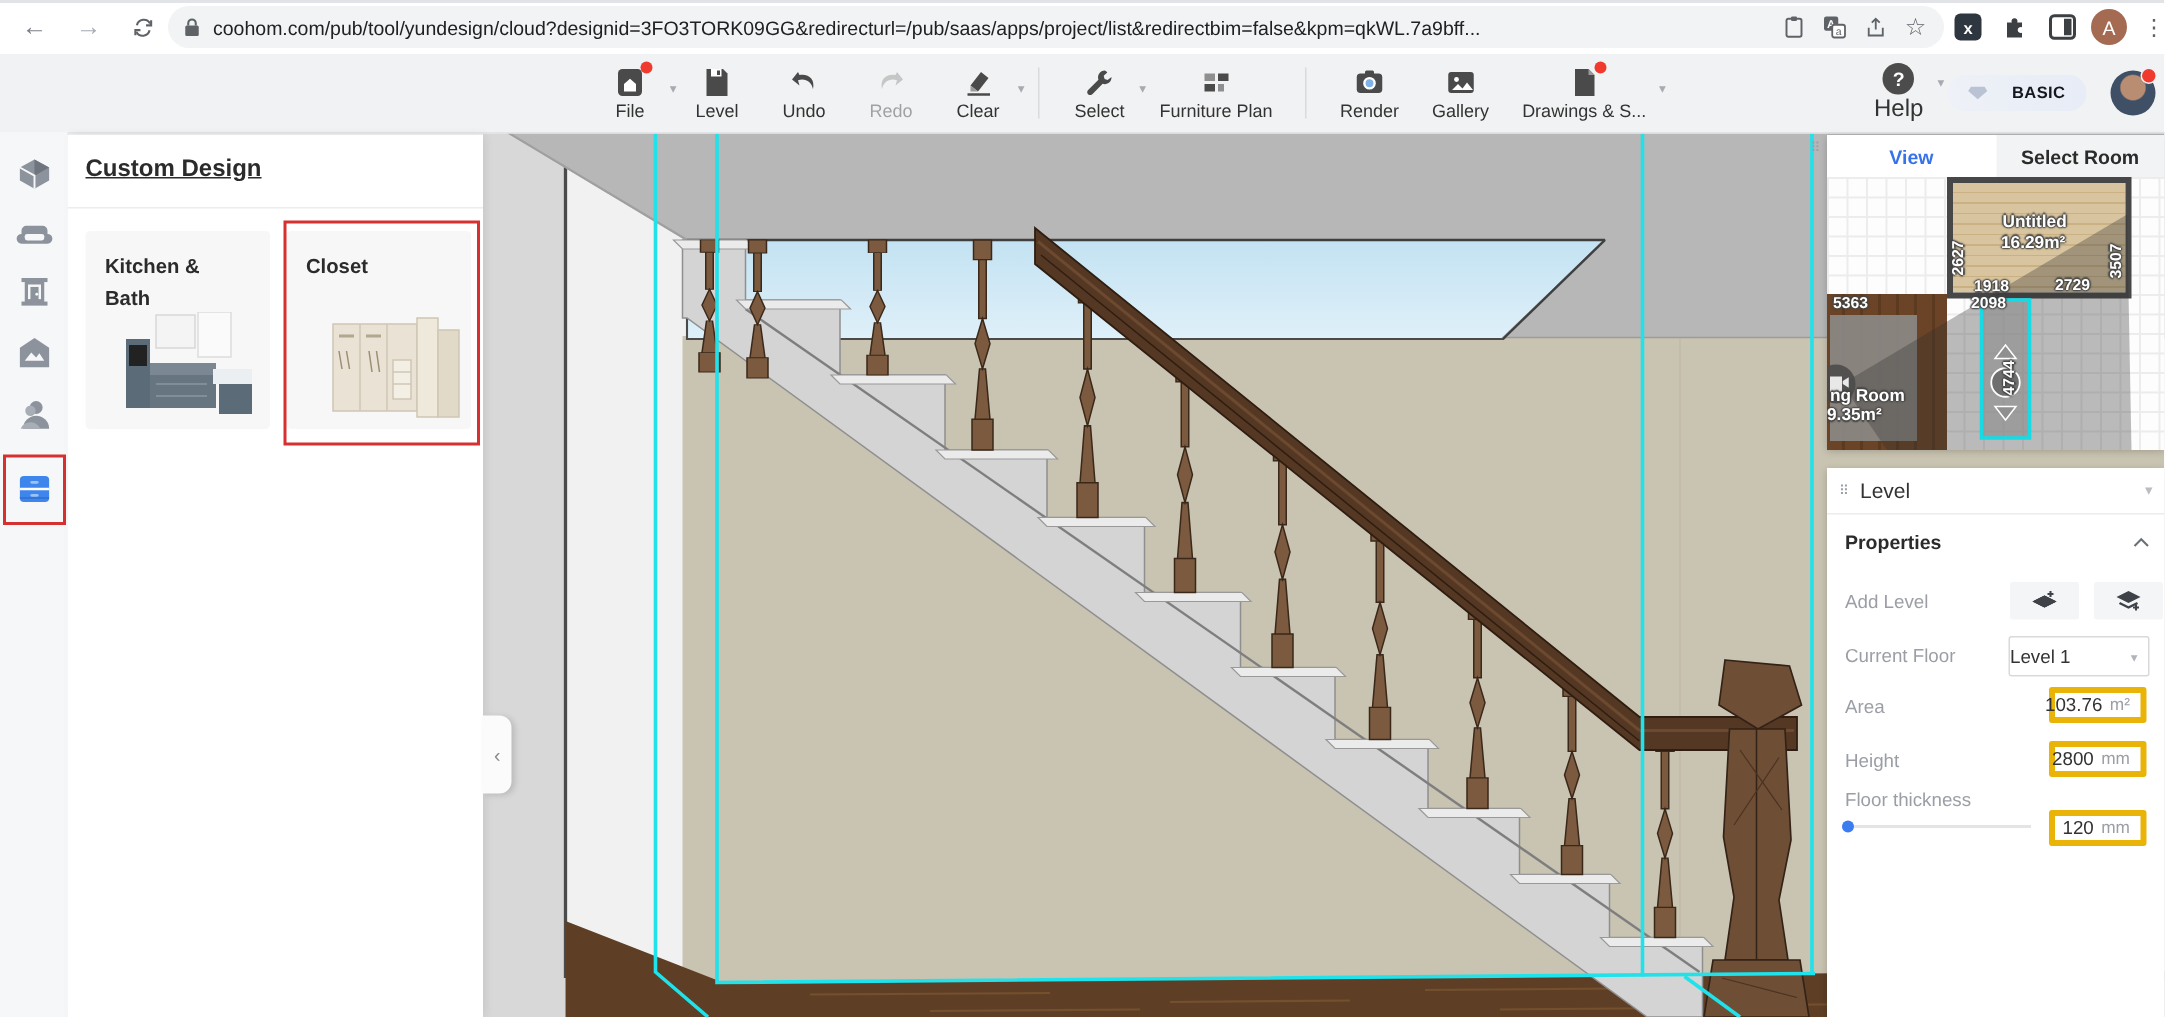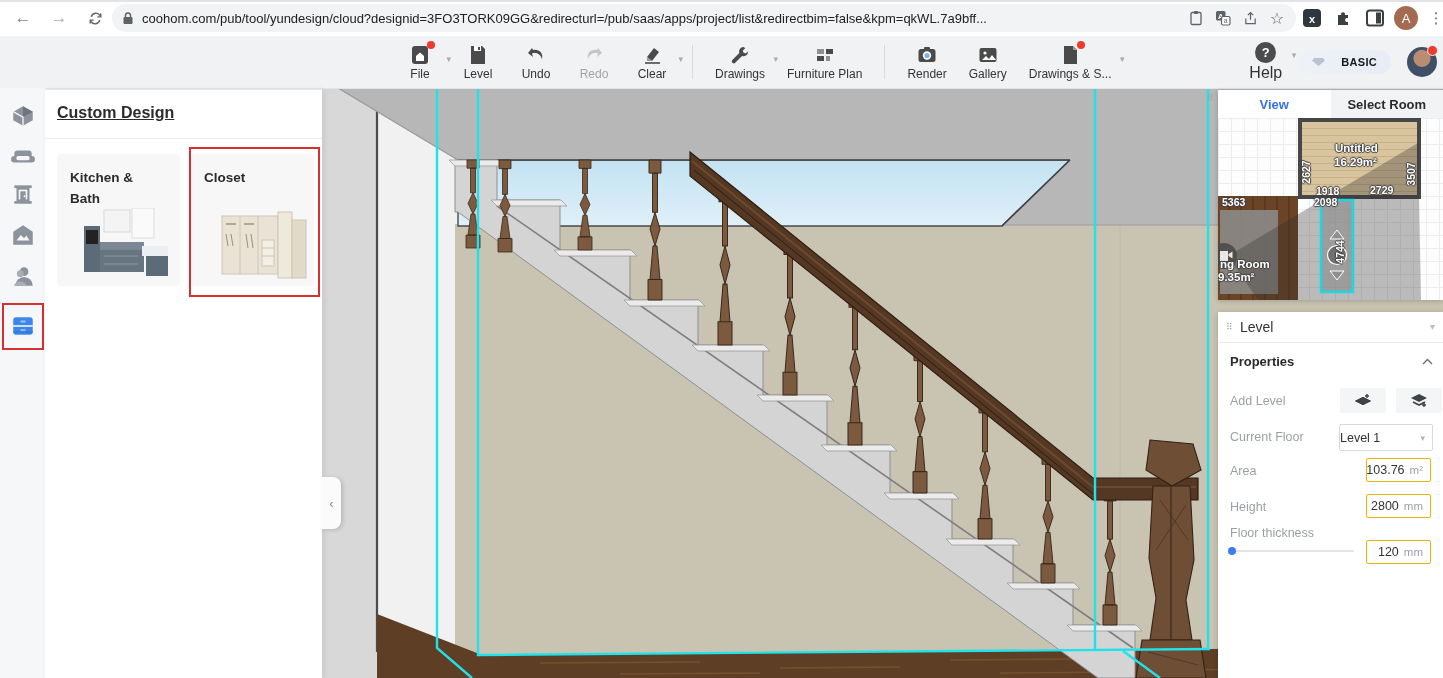--- a/index.html
+++ b/index.html
@@ -62,21 +62,21 @@
   #lhandle{width:10px;margin-left:8px;color:#9aa0a8;font-size:9px;line-height:6px;letter-spacing:1px;}
   #ltitle{font-size:14px;color:#333;margin-left:4px;}
   #lmin{position:absolute;right:8px;top:9px;color:#b9bdc2;font-size:10px;}
   #lprops{position:absolute;left:12px;top:42px;font-size:13px;font-weight:bold;color:#2b2b2b;}
   #lchev{position:absolute;right:10px;top:46px;width:11px;height:7px;}
   .lrow-label{position:absolute;left:12px;font-size:12.5px;color:#9b9fa5;}
   .lbtn{position:absolute;width:46px;height:25px;background:#f4f5f6;border-radius:2px;display:flex;align-items:center;justify-content:center;cursor:pointer;}
   .lsel{position:absolute;left:121px;width:92px;height:25px;border:1px solid #d9d9d9;border-radius:2px;background:#fff;font-size:12.5px;color:#333;display:flex;align-items:center;cursor:pointer;}
   .lsel .sv{flex:1;}
   .lsel .scar{color:#b0b4b9;font-size:9px;margin-right:7px;}
-  .linput{position:absolute;left:148px;width:65px;height:24px;border:1px solid #eab308;border-radius:2px;background:#fff;font-size:12.5px;display:flex;align-items:center;justify-content:flex-end;padding-right:7px;box-sizing:border-box;cursor:text;}
+  .linput{position:absolute;left:148px;width:65px;height:24px;border:4px solid #eab308;border-radius:2px;background:#fff;font-size:12.5px;display:flex;align-items:center;justify-content:flex-end;padding-right:7px;box-sizing:border-box;cursor:text;}
   .linput .val{color:#333;}
   .linput .unit{color:#9b9fa5;margin-left:5px;font-size:11.5px;}
   #slider{position:absolute;left:10px;top:233px;width:126px;height:12px;cursor:pointer;}
   #slider .track{position:absolute;left:0;top:5px;width:126px;height:2px;background:#e3e4e6;}
   #slider .knob{position:absolute;left:0;top:2px;width:8px;height:8px;border-radius:50%;background:#3b7cf0;}
   svg text{font-family:"Liberation Sans",sans-serif;}
 </style>
 </head>
 <body>
 
@@ -286,21 +286,21 @@
         <span class="tlb">Clear</span>
         <span class="tcaret">▾</span>
       </div>
       <div class="tsep"></div>
       <div class="titem">
         <div class="tic">
           <svg width="22" height="22" viewBox="0 0 22 22">
               <path d="M14.5 3a4.5 4.5 0 0 0-4.2 6.1L3.6 15.8a2 2 0 1 0 2.8 2.8l6.7-6.7A4.5 4.5 0 0 0 19 7.4l-2.6 2-2-.8-.6-2.1 2.4-2.2A4.5 4.5 0 0 0 14.5 3z" fill="#4a4a4a"></path>
             </svg>
         </div>
-        <span class="tlb">Drawings</span>
+        <span class="tlb">Select</span>
         <span class="tcaret">▾</span>
       </div>
       <div class="titem">
         <div class="tic">
           <svg width="22" height="22" viewBox="0 0 22 22">
               <rect x="3" y="5" width="7" height="5" fill="#8f8f8f"></rect>
               <rect x="12" y="5" width="7" height="5" fill="#4a4a4a"></rect>
               <rect x="3" y="12" width="7" height="5" fill="#4a4a4a"></rect>
               <rect x="12" y="12" width="4" height="5" fill="#8f8f8f"></rect>
             </svg>

